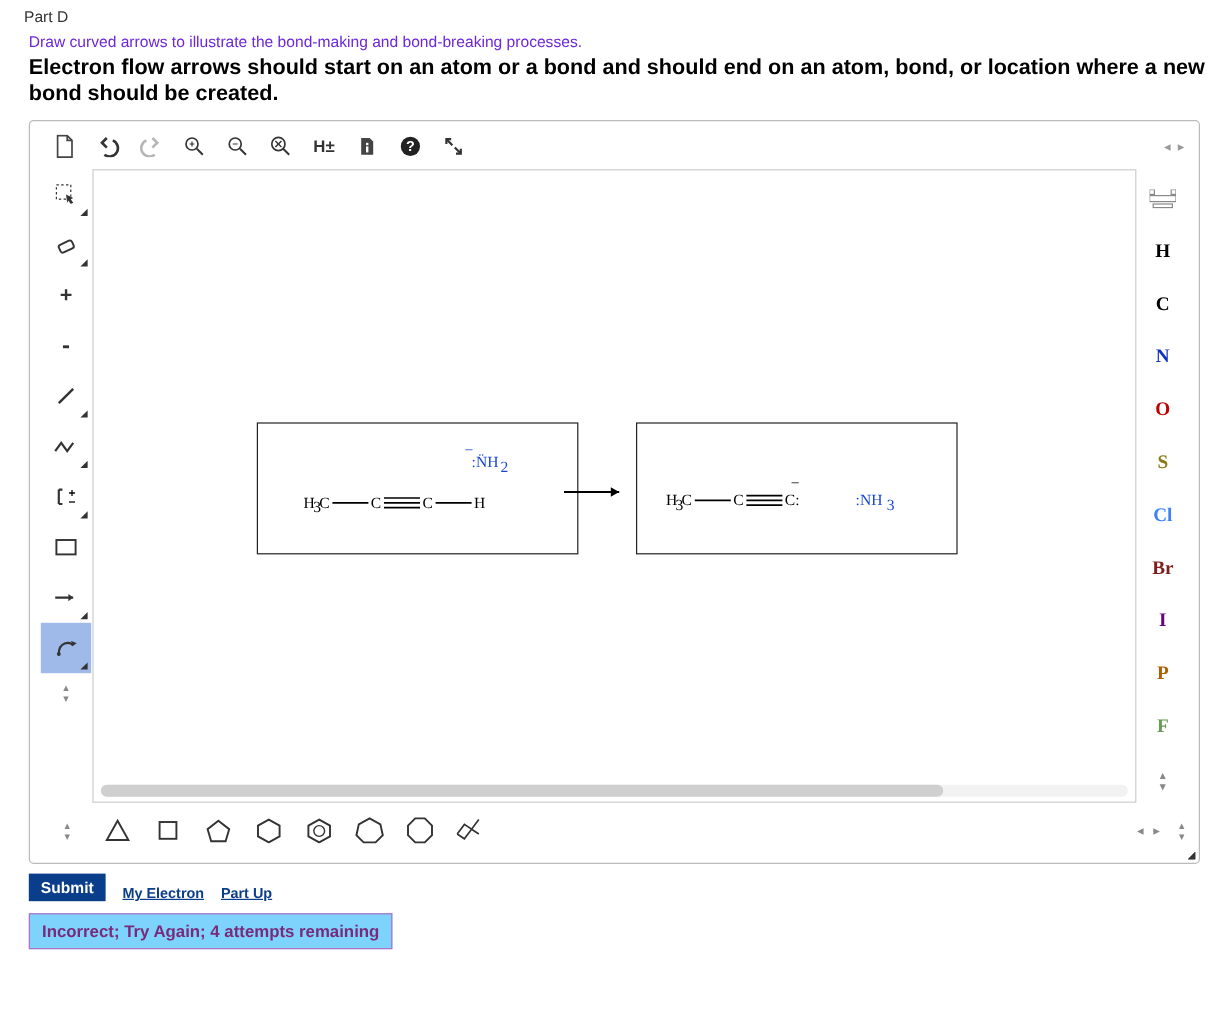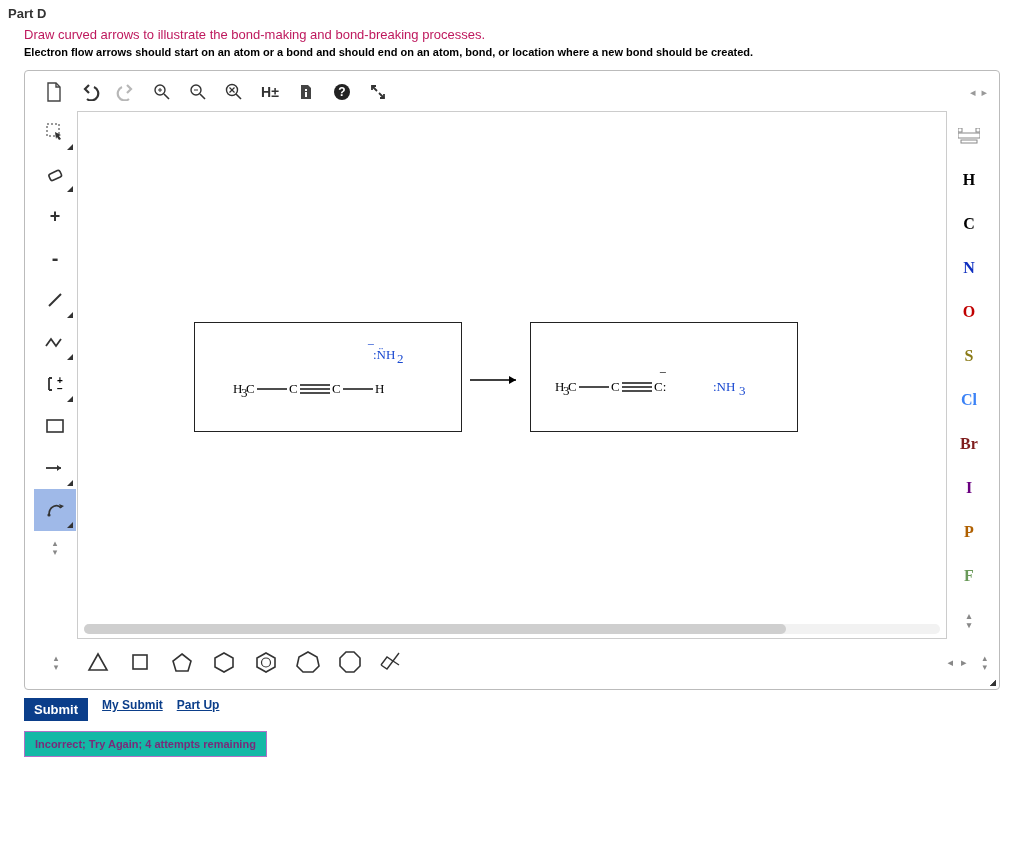--- a/index.html
+++ b/index.html
@@ -4,23 +4,23 @@
 <style>
   * { box-sizing: border-box; }
   body {
     margin: 0;
     padding: 4px 8px;
     font-family: Arial, Helvetica, sans-serif;
     font-size: 13px;
     color: #333;
     background: #fff;
   }
-  .part-label { font-weight: bold; font-size: 13px; margin: 2px 0 6px 0; }
-  .instr1 { margin: 4px 0 4px 16px; font-size: 13px; color: #be185d; }
-  .instr2 { margin: 4px 0 12px 16px; font-size: 11px; font-weight: bold; color: #000; }
+  .part-label { font-weight: normal; font-size: 13px; margin: 2px 0 6px 12px; }
+  .instr1 { margin: 4px 0 4px 16px; font-size: 13px; color: #6d28d9; }
+  .instr2 { margin: 4px 0 12px 16px; font-size: 18px; font-weight: bold; color: #000; }
   .editor-frame {
     border: 1px solid #bbb;
     border-radius: 4px;
     margin: 0 16px 8px 16px;
     padding: 6px 8px 10px 8px;
     position: relative;
   }
   .top-toolbar {
     display: flex;
     align-items: center;
@@ -121,34 +121,34 @@
   
   .rxn-box {
     position: absolute;
     border: 1.4px solid #222;
     background: #fff;
   }
   .rxn-svg { position: absolute; }
   .mol-text { font-family: 'Times New Roman', serif; font-size: 13px; fill: #000; }
   .mol-blue { fill: #1848d0; }
   
-  .actions-row { margin: 8px 16px 6px 16px; display: flex; align-items: flex-start; gap: 14px; }
+  .actions-row { margin: 8px 16px 6px 16px; display: flex; align-items: flex-end; gap: 14px; }
   .submit-btn {
     background: #0b3e8a; color: #fff; border: none;
     font-weight: bold; font-size: 13px;
     padding: 4px 10px; cursor: pointer;
   }
   .link { color: #0b3e8a; font-weight: bold; font-size: 12px; text-decoration: underline; cursor: pointer; }
   .feedback {
     margin: 4px 16px 8px 16px;
     border: 1px solid #b070c8;
-    background: #14b8a6;
+    background: #7dd3fc;
     color: #7a2a7a;
     font-weight: bold;
-    font-size: 11px;
+    font-size: 14px;
     padding: 6px 10px;
     display: inline-block;
   }
   .updown { display:flex; flex-direction:column; line-height:8px; font-size:9px; color:#888; gap:1px;}
 </style>
 </head>
 <body>
 
 
 
@@ -280,21 +280,21 @@
       <div class="lt-btn" style="height:32px;">
         <div class="updown">
             <span>▴</span>
             <span>▾</span>
           </div>
       </div>
     </div>
 
     <div class="canvas-wrap">
 
-      <div class="rxn-box" style="left:116px; top:210px; width:268px; height:110px;">
+      <div class="rxn-box" style="left:136px; top:210px; width:268px; height:110px;">
         <svg class="rxn-svg" width="268" height="110">
 
           <text class="mol-text mol-blue" x="178" y="36">:N̈H</text>
           <text class="mol-text mol-blue" x="202" y="40" font-size="9">2</text>
           <text class="mol-text mol-blue" x="172" y="26" font-size="10">−</text>
 
           <text class="mol-text" x="38" y="70">H</text>
           <text class="mol-text" x="46" y="74" font-size="9">3</text>
           <text class="mol-text" x="51" y="70">C</text>
           <line x1="62" y1="66" x2="92" y2="66" stroke="#000" stroke-width="1.4"></line>
@@ -419,20 +419,20 @@
           <span>▴</span>
           <span>▾</span>
         </div>
     </div>
   </div>
 
 </div>
 
 <div class="actions-row">
   <button class="submit-btn">Submit</button>
-  <span class="link">My Submit</span>
+  <span class="link">My Electron</span>
   <span class="link">Part Up</span>
 </div>
 
 <div class="feedback">Incorrect; Try Again; 4 attempts remaining</div>
 
 
 
 
 </body></html>

